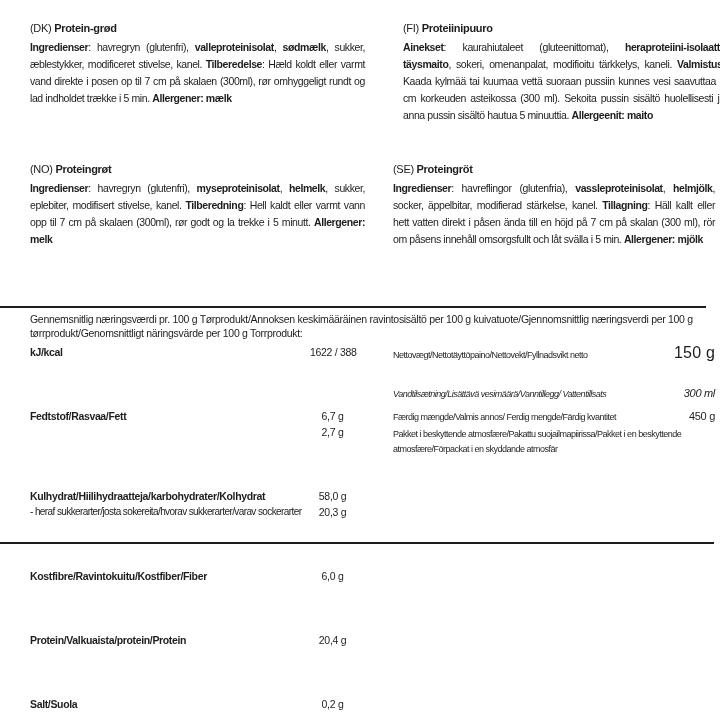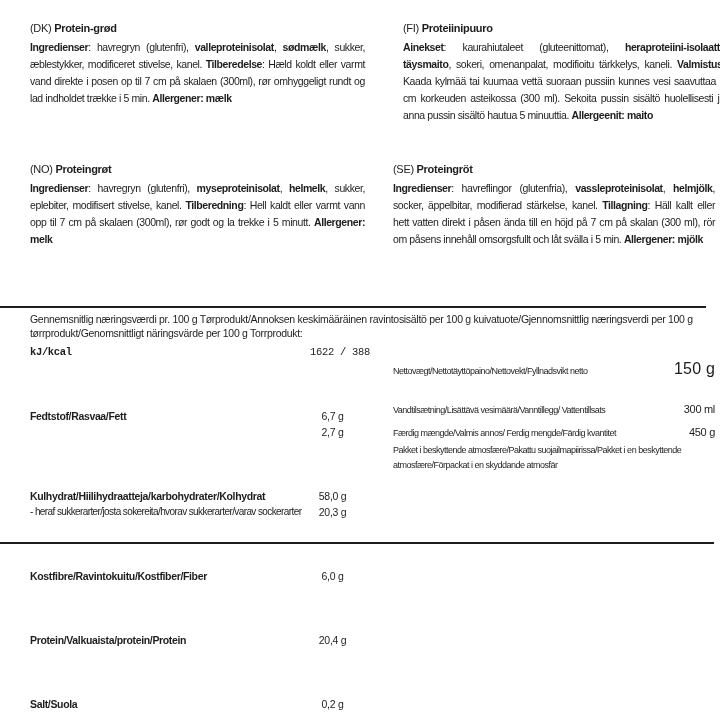--- a/index.html
+++ b/index.html
@@ -22,35 +22,35 @@
   
   .rule{position:absolute;height:2px;background:#1d1d1d;}
   .rule-top{left:0;top:306px;width:706px;}
   .rule-bottom{left:0;top:542px;width:714px;}
   
   .tbl-header{position:absolute;left:30px;top:313px;width:676px;margin:0;
     font-size:10.5px;line-height:13.5px;letter-spacing:-0.3px;}
   
   .left-table{position:absolute;left:30px;top:342px;width:325px;}
   .lrow{display:flex;margin-top:48px;}
-  .lrow.r0{margin:2px 0 9px 0;font-family:Liberation Mono, monospace;}
+  .lrow.r0{margin:2px 0 9px 0;}
   .lrow.r1{margin-bottom:6px;}
   .lrow.r2{margin-bottom:6px;}
   .lrow.r3{margin-bottom:11px;}
   .lrow.r4{margin-bottom:9px;}
   .llabel{width:280px;flex:none;}
   .head{font-size:10.5px;line-height:16px;letter-spacing:-0.35px;font-weight:bold;white-space:nowrap;}
   .sub{font-size:10px;line-height:16px;letter-spacing:-0.6px;text-align:justify;}
   .lvals{flex:1;text-align:center;font-size:10.5px;line-height:16px;letter-spacing:-0.3px;white-space:nowrap;}
   .lvals .val{height:16px;}
   
-  .right-table{position:absolute;left:393px;top:342px;width:322px;margin-top:16px;}
+  .right-table{position:absolute;left:393px;top:342px;width:322px;}
   .rrow{display:flex;align-items:baseline;}
   .rrow.r0{margin:2px 0 24px 0;}
-  .rrow.r1{margin-bottom:8px;}
+  .rrow.r1{margin-bottom:8px;font-style:italic;}
   .rrow.r2{margin-bottom:2px;}
   .rlabel{font-size:9px;line-height:15px;letter-spacing:-0.5px;white-space:nowrap;color:#262626;}
   .rlabel.wrap{white-space:normal;width:100%;}
   .rval{margin-left:auto;text-align:right;font-size:11px;letter-spacing:-0.3px;white-space:nowrap;}
   .rval.big{font-size:16px;letter-spacing:0.2px;}
 </style>
 </head>
 <body style="background: rgb(255, 255, 255); color: rgb(29, 29, 29);">
 
 <div class="sheet">

